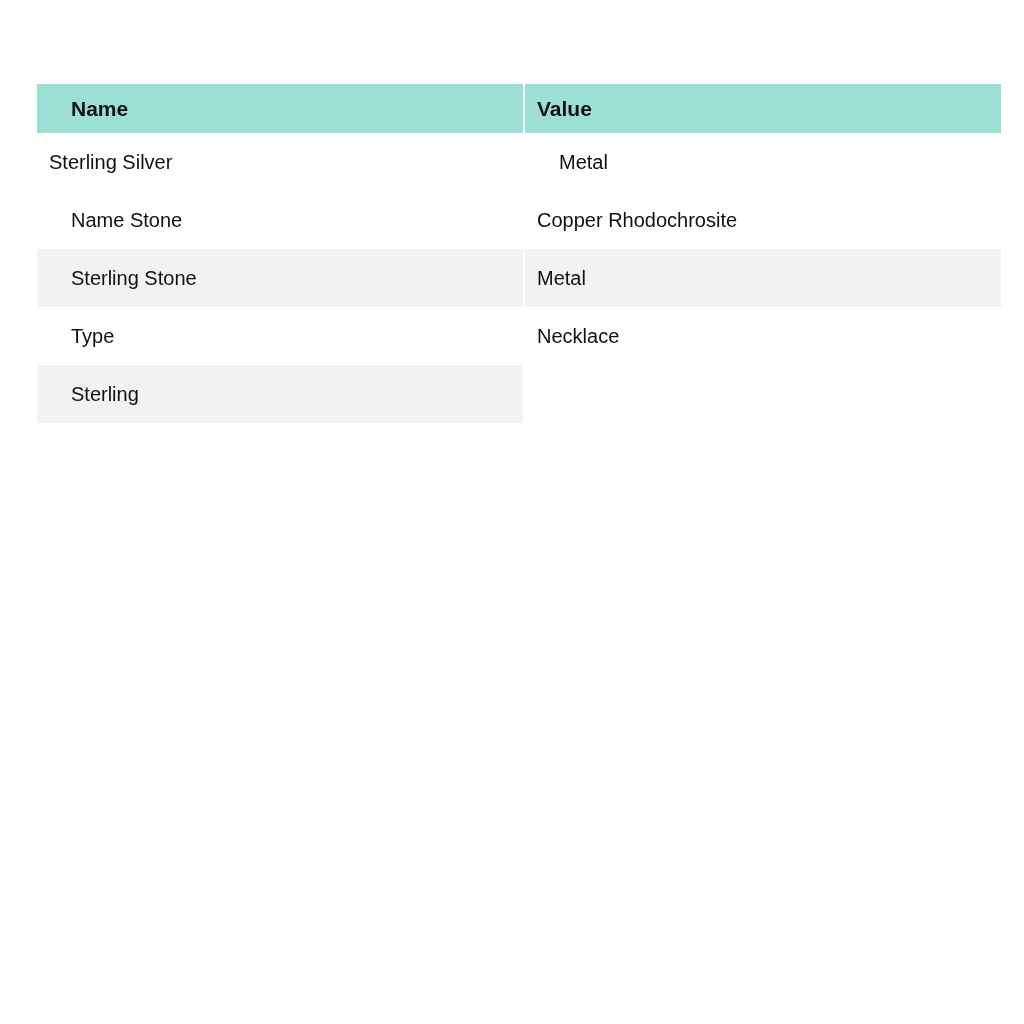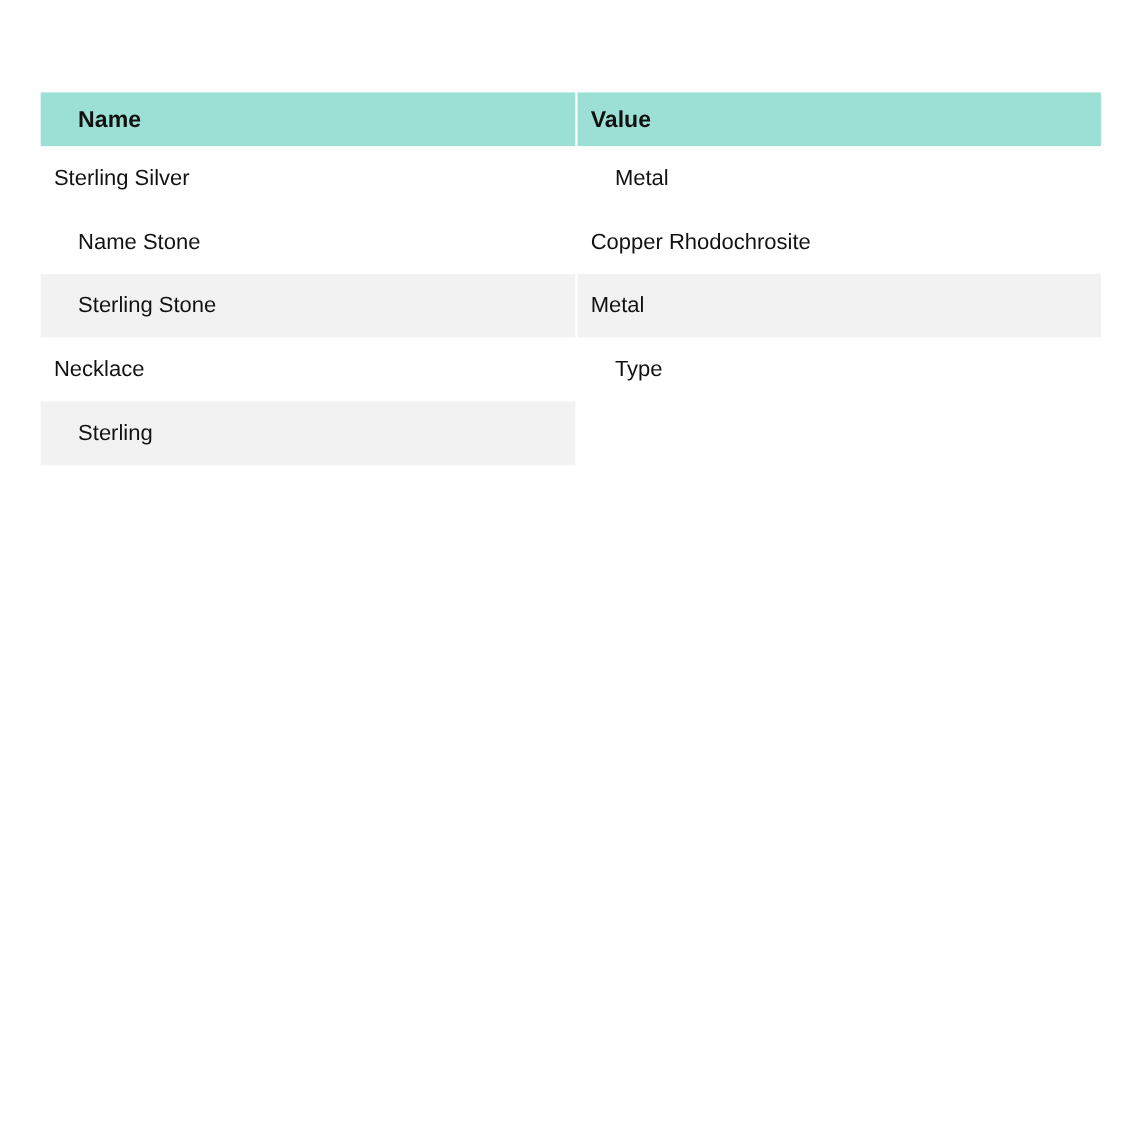--- a/index.html
+++ b/index.html
@@ -54,18 +54,18 @@
   <div class="cell value">Sterling Silver</div>
   <div class="cell name">Metal</div>
 
 
   <div class="cell name">Name Stone</div>
   <div class="cell value">Copper Rhodochrosite</div>
 
   <div class="cell name alt">Sterling Stone</div>
   <div class="cell value alt">Metal</div>
 
+  <div class="cell name">Type</div>
   <div class="cell value">Necklace</div>
-  <div class="cell name">Type</div>
 
   <div class="cell name alt">Sterling</div>
 
 </div>
 
 </body></html>

